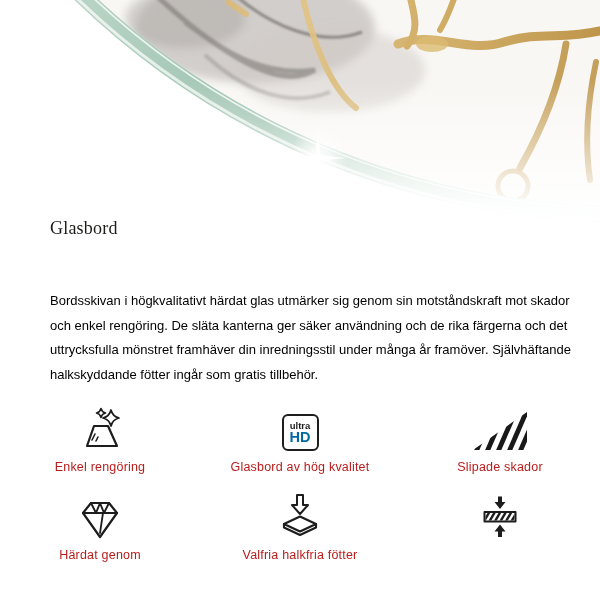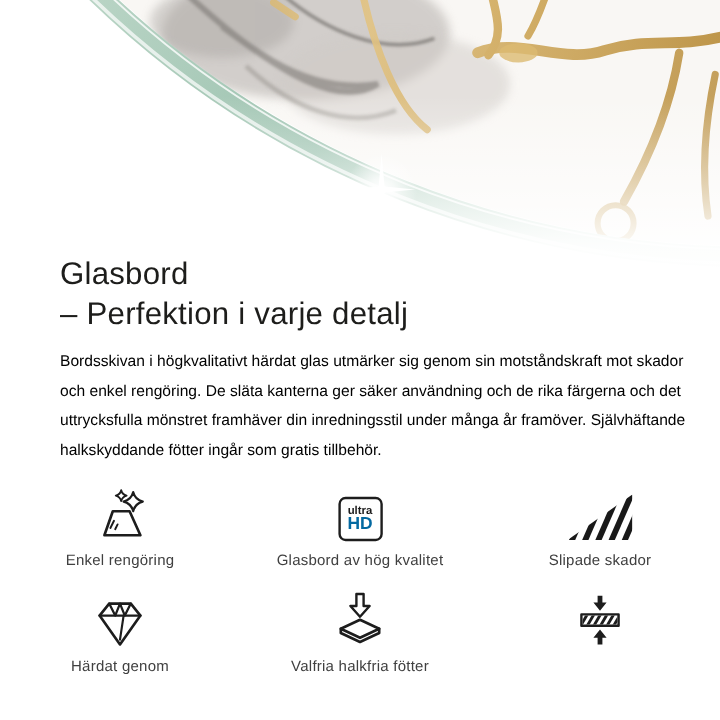--- a/index.html
+++ b/index.html
@@ -5,37 +5,37 @@
   html,body{margin:0;padding:0;}
   body{
     width:600px;height:600px;position:relative;overflow:hidden;
     background:#ffffff;
     font-family:"Liberation Sans", sans-serif;
     -webkit-font-smoothing:antialiased;
   }
   .hero{position:absolute;top:0;left:0;width:600px;height:235px;display:block;}
   .title{
     position:absolute;left:50px;top:212px;margin:0;
-    font-family:Liberation Sans, sans-serif;
-    font-weight:400;font-size:26px;line-height:33px;
+    font-family:Liberation Serif, serif;
+    font-weight:400;font-size:18px;line-height:33px;
     color:#1d1d1b;letter-spacing:.2px;
   }
   .desc{
     position:absolute;left:50px;top:289px;margin:0;width:545px;
     font-size:13px;line-height:24.5px;color:#000000;
     white-space:pre-line;letter-spacing:0;
   }
   .features{
     position:absolute;left:0;top:403px;width:600px;
     display:grid;grid-template-columns:repeat(3,1fr);row-gap:16px;
   }
   .feature{display:flex;flex-direction:column;align-items:center;}
   .icon-box{height:48px;display:flex;align-items:flex-end;justify-content:flex-start;}
   .feature-label{
-    margin-top:9px;font-size:12.5px;color:#404040;letter-spacing:.2px;line-height:15px;
+    margin-top:9px;font-size:12.5px;color:#b91c1c;letter-spacing:.2px;line-height:15px;
   }
   .icon-stroke{stroke:#1d1d1d;fill:none;stroke-linejoin:round;stroke-linecap:round;}
   .uhd{
     width:33px;height:33px;border:2.5px solid #1d1d1d;border-radius:6px;
     display:flex;flex-direction:column;align-items:center;justify-content:center;
     line-height:1;background:#fff;
   }
   .uhd-top{font-size:9.5px;font-weight:700;color:#1d1d1d;}
   .uhd-bottom{font-size:14.5px;font-weight:700;color:#0369a1;margin-top:-.5px;}
 </style>
@@ -105,21 +105,21 @@
 
   <rect x="0" y="80" width="600" height="155" fill="url(#fade)"></rect>
 
   <g>
     <circle cx="318" cy="158" r="30" fill="url(#glint)"></circle>
     <path d="M318,128 L320.5,155.5 L346,158 L320.5,160.5 L318,188 L315.5,160.5 L290,158 L315.5,155.5 Z" fill="#ffffff" opacity="0.95"></path>
     <circle cx="318" cy="158" r="4" fill="#ffffff"></circle>
   </g>
 </svg>
 
-<h1 class="title"><span>Glasbord</span><br><span>– Perfektion i varje detalj</span></h1>
+<h1 class="title"><span>Glasbord</span><br></h1>
 
 <p class="desc">Bordsskivan i högkvalitativt härdat glas utmärker sig genom sin motståndskraft mot skador
 och enkel rengöring. De släta kanterna ger säker användning och de rika färgerna och det
 uttrycksfulla mönstret framhäver din inredningsstil under många år framöver. Självhäftande
 halkskyddande fötter ingår som gratis tillbehör.</p>
 
 <div class="features">
 
   <div class="feature">
     <div class="icon-box">

